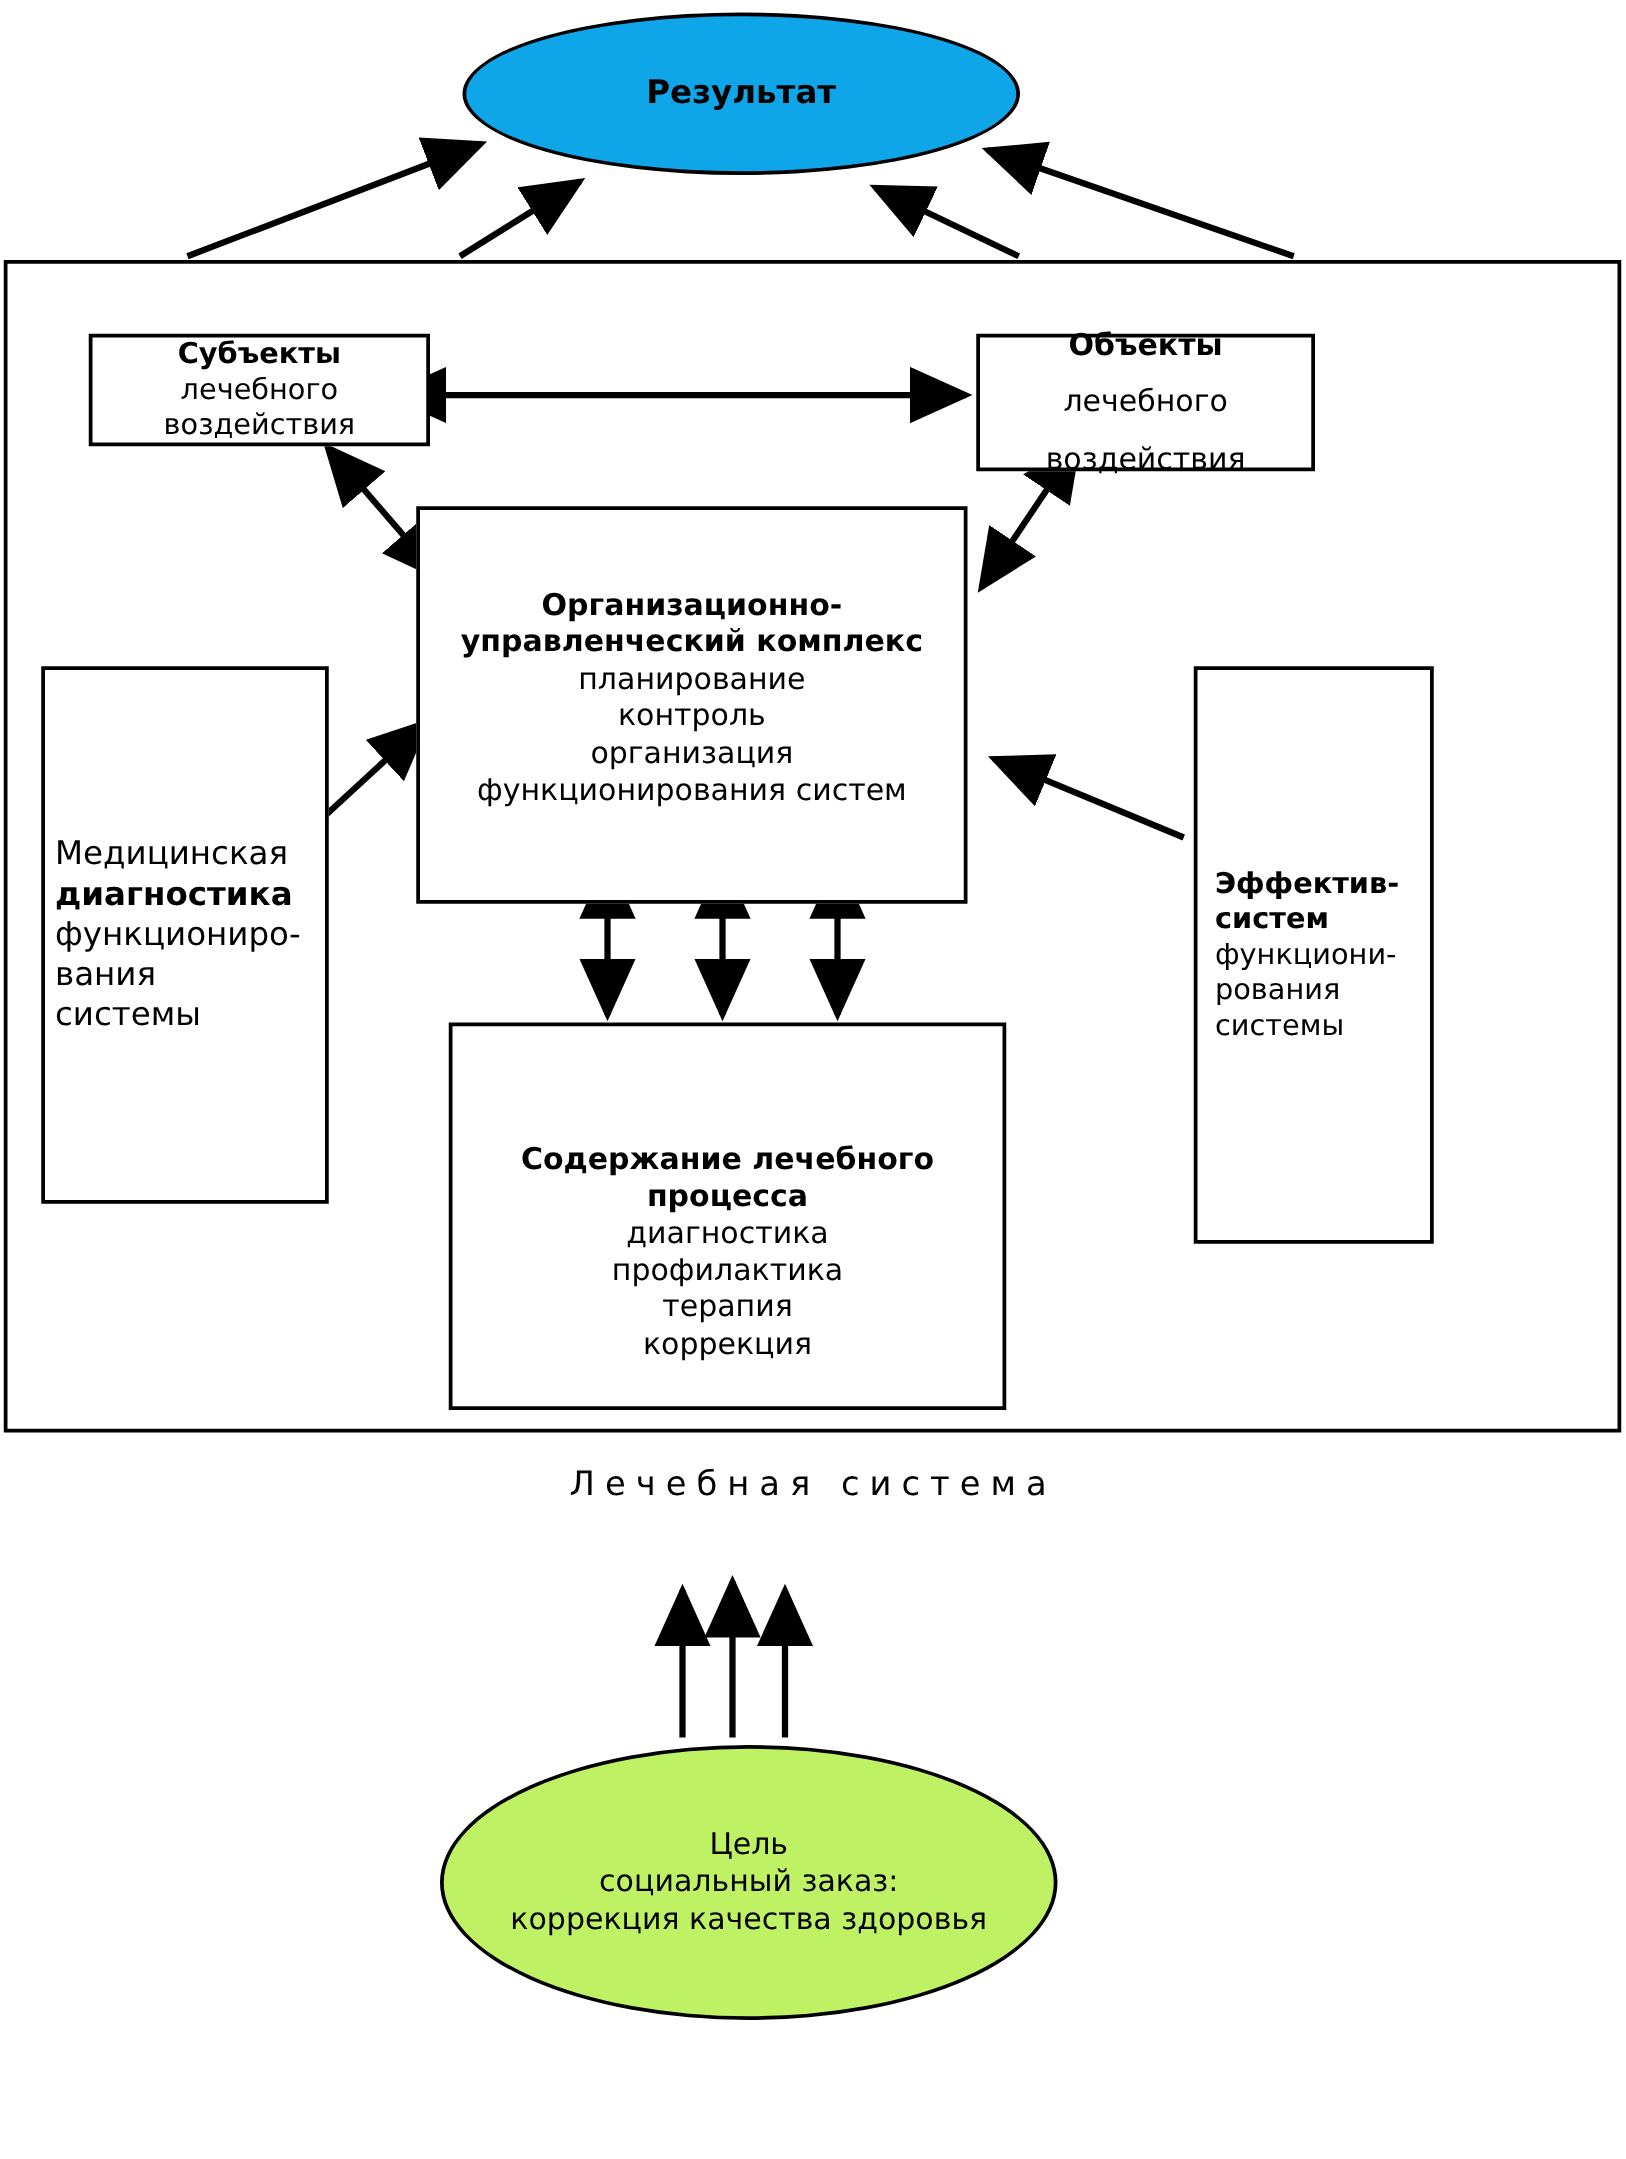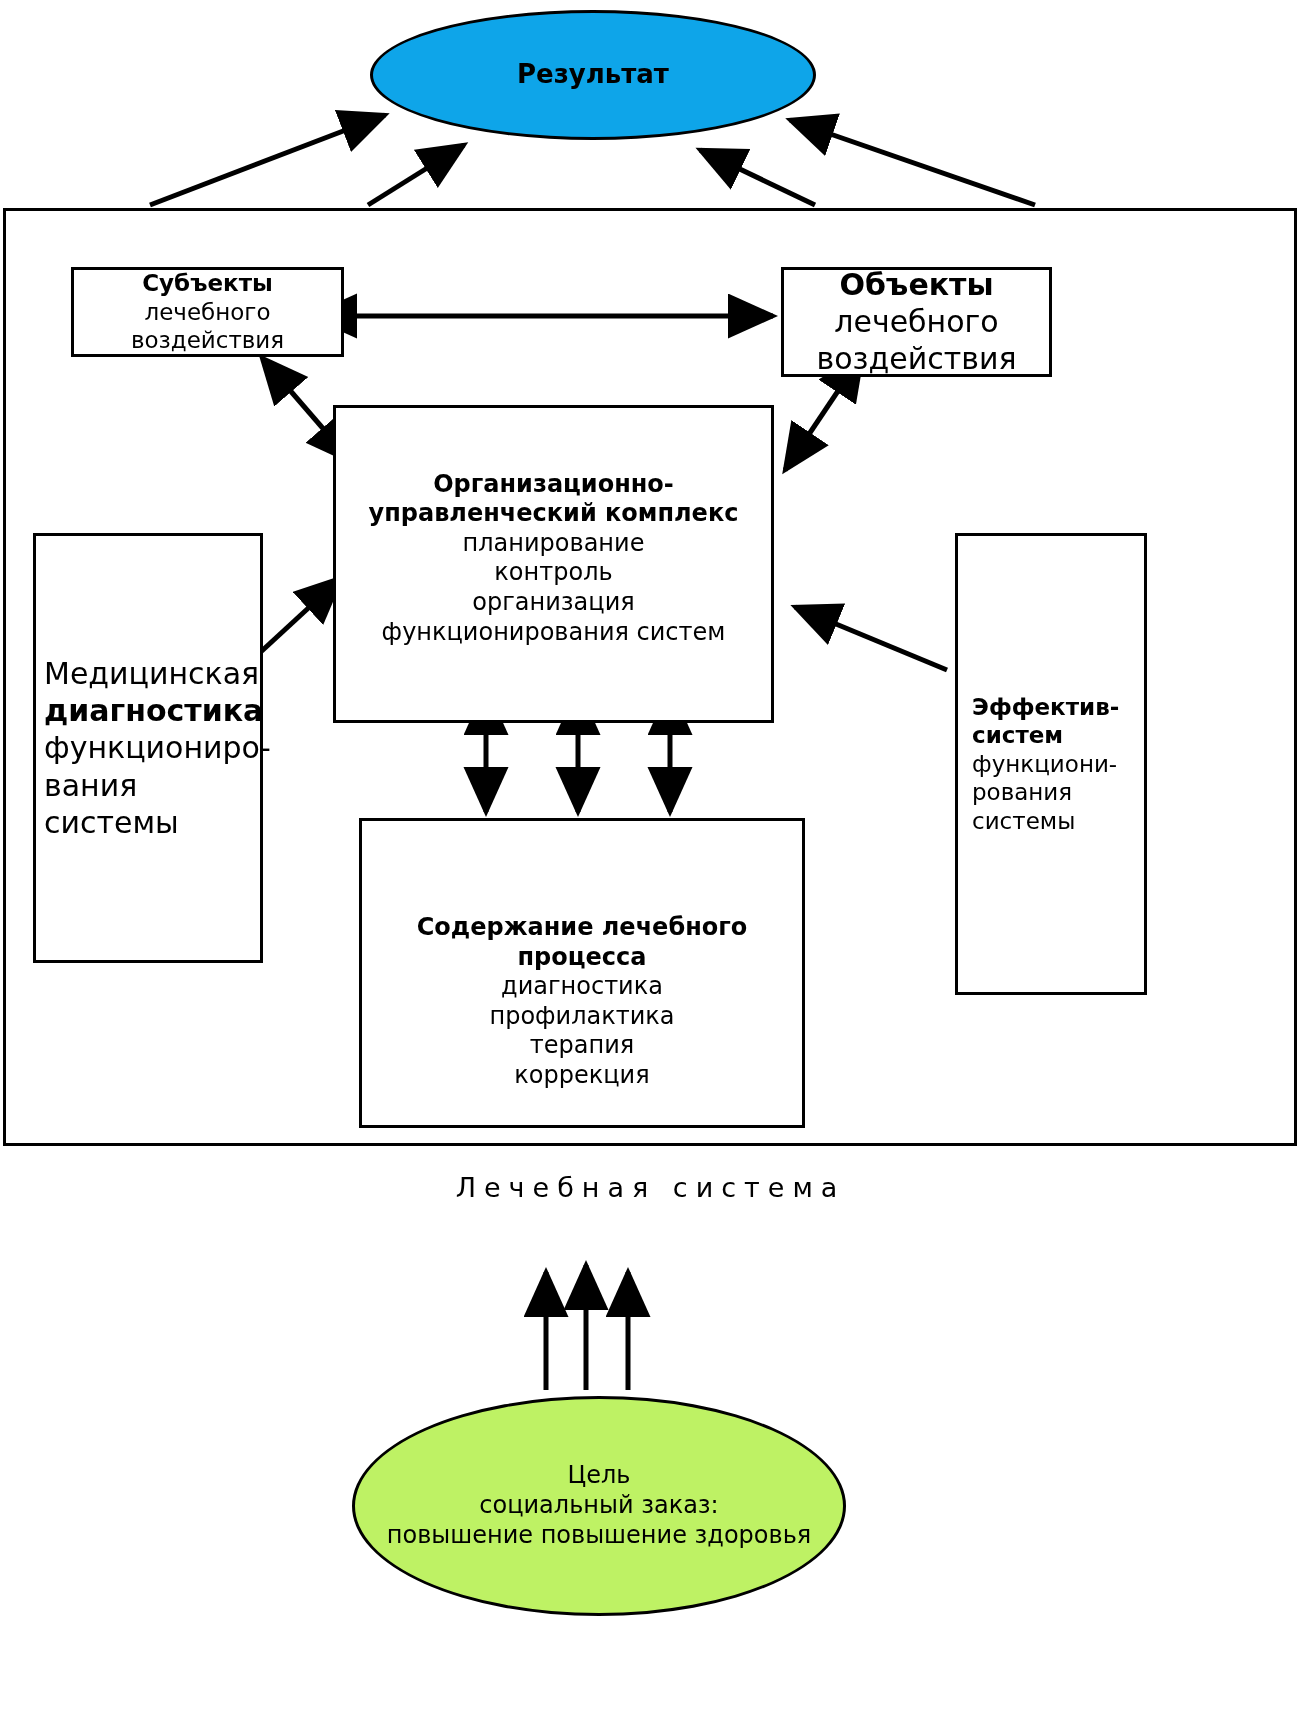--- a/index.html
+++ b/index.html
@@ -57,37 +57,38 @@
     left: 3px; top: 208px; width: 1288px; height: 932px;
     border: 3px solid #000;
     background: transparent;
   }
   #subjects-box {
     left: 71px; top: 267px; width: 273px; height: 90px;
     font-size: 23px;
   }
   #objects-box {
     left: 781px; top: 267px; width: 271px; height: 110px;
-    font-size: 30px;
+    font-size: 24px;
+    gap: 16px;
   }
   #oms-box {
     left: 333px; top: 405px; width: 441px; height: 318px;
     font-size: 24px;
     justify-content: flex-start;
     padding-top: 62px;
   }
   #content-box {
     left: 359px; top: 818px; width: 446px; height: 310px;
     font-size: 24px;
     justify-content: center;
     padding-top: 58px;
   }
   #diagnostics-box {
     left: 33px; top: 533px; width: 230px; height: 430px;
-    font-size: 30px;
+    font-size: 26px;
     align-items: flex-start;
     padding-left: 8px;
     text-align: left;
   }
   #efficiency-box {
     left: 955px; top: 533px; width: 192px; height: 462px;
     font-size: 23px;
     align-items: flex-start;
     padding-left: 14px;
     text-align: left;
@@ -200,16 +201,16 @@
     <div class="t-reg line">функциони-</div>
     <div class="t-reg line">рования</div>
     <div class="t-reg line">системы</div>
   </div>
 
   <div id="system-caption">Лечебная   система</div>
 
   <div class="node" id="goal-ellipse">
     <div class="t-reg line">Цель</div>
     <div class="t-reg line">социальный заказ:</div>
-    <div class="t-reg line">повышение повышение здоровья</div>
+    <div class="t-reg line">коррекция качества здоровья</div>
   </div>
 
 </div>
 
 </body></html>

